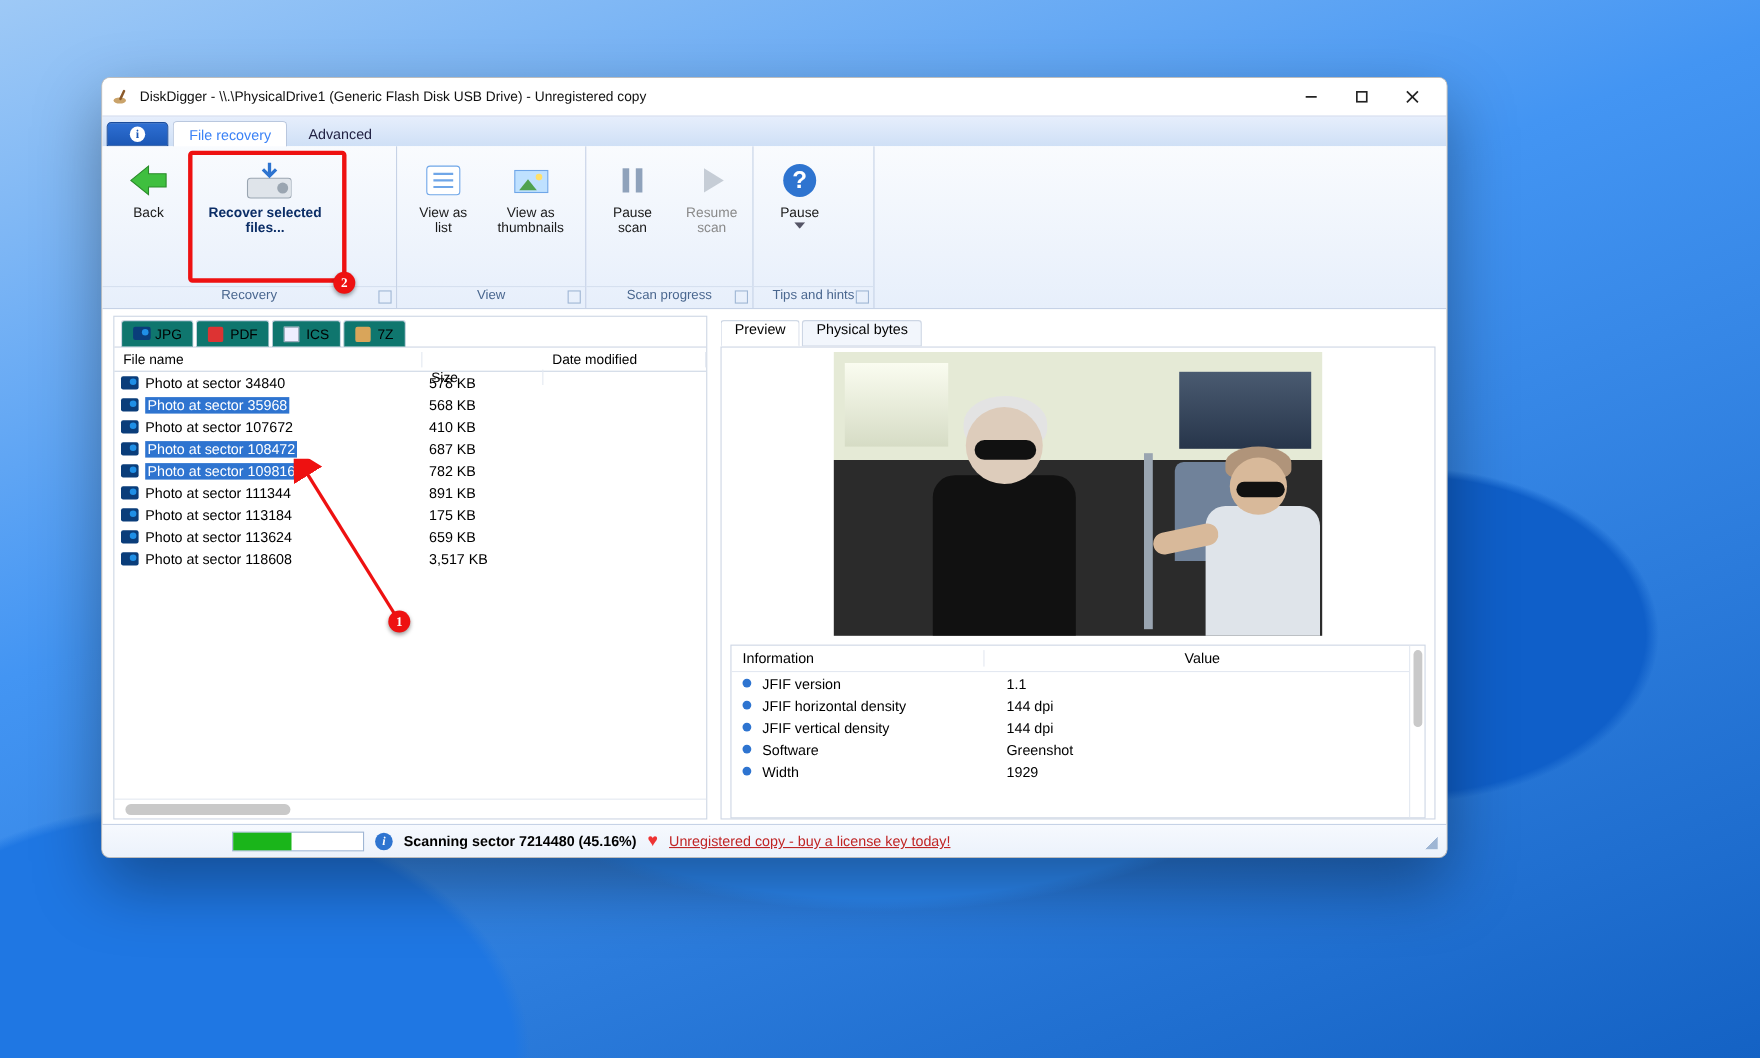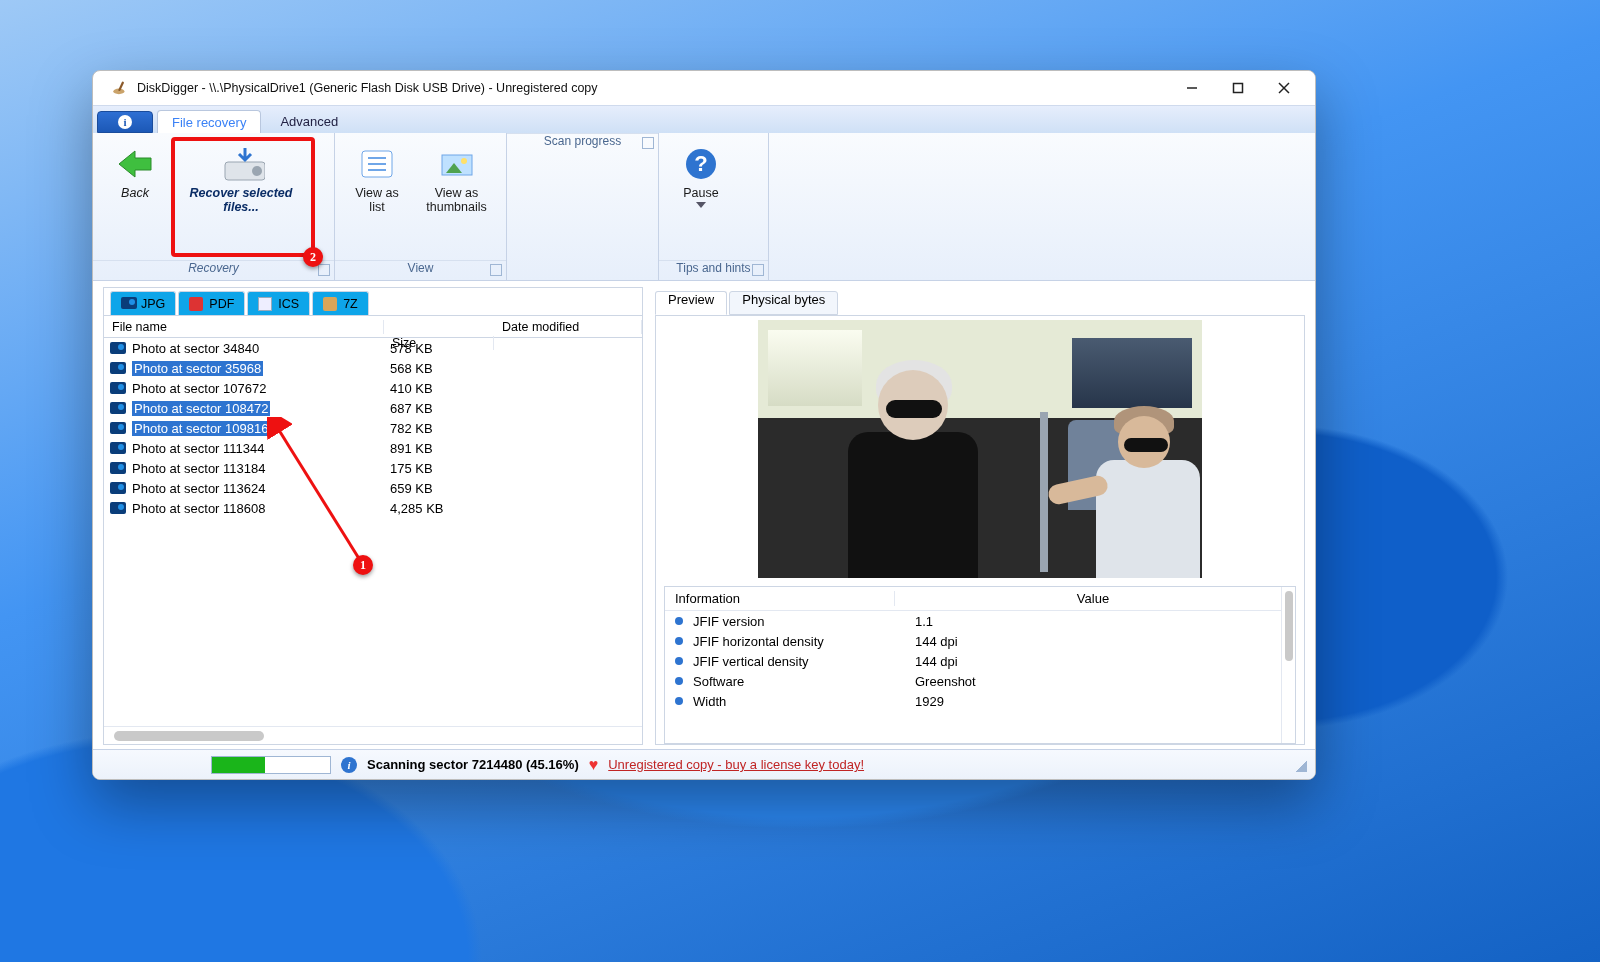--- a/index.html
+++ b/index.html
@@ -12,21 +12,21 @@
       linear-gradient(160deg, #9ec9f6 0%, #4395f3 40%, #1462c4 100%);
     display: flex; justify-content: center; align-items: center;
   }
   .window {
     position: absolute; left: 92px; top: 70px; width: 1224px; height: 710px;
     background: #fff; border: 1px solid #bdbdbd; border-radius: 8px;
     box-shadow: 0 24px 60px rgba(0,0,0,.35);
     display: flex; flex-direction: column; overflow: hidden;
   }
   
-  .titlebar { height: 34px; display: flex; align-items: center; padding: 0 8px; background: #fff; margin-left: 10px; }
+  .titlebar { height: 34px; display: flex; align-items: center; padding: 0 8px; background: #fff; }
   .titlebar .appicon { width: 18px; height: 18px; margin-right: 8px; }
   .titlebar .title { font-size: 12.5px; color: #111; }
   .titlebar .spacer { flex: 1; }
   .winbtn { width: 46px; height: 30px; display: flex; align-items: center; justify-content: center; color: #222; }
   
   .tabstrip { height: 28px; background: linear-gradient(#e6eefc,#cfe0f6); border-top: 1px solid #cfdaed; display: flex; align-items: flex-end; gap: 4px; padding-left: 4px; }
   .infoTab { width: 56px; height: 22px; border-radius: 4px 4px 0 0; background: linear-gradient(#2e6fd3,#1c58b6); border: 1px solid #1a4c9c; display:flex;align-items:center;justify-content:center; }
   .infoTab .i { width: 14px; height: 14px; border-radius: 50%; background:#fff; color:#1c58b6; font: bold 11px/14px "Segoe UI"; text-align:center; }
   .tab { height: 24px; padding: 0 14px; font-size: 13px; color: #3b82f6; display:flex; align-items:center; border:1px solid transparent; border-bottom:none; border-radius: 4px 4px 0 0; }
   .tab.active { background:#fff; border-color:#b9c7de; position:relative; top:1px; }
@@ -40,21 +40,21 @@
   .rbtn { width: auto; min-width: 72px; padding: 4px 8px; display:flex; flex-direction:column; align-items:center; justify-content:flex-start; gap:2px; font-size:12.5px; color:#1a1a1a; border:1px solid transparent; border-radius:3px; text-align:center; }
   .rbtn .big { width:48px; height:40px; display:flex; align-items:center; justify-content:center; }
   .rbtn.disabled { color:#8a8a8a; }
   .rbtn.highlight { color:#0b2d66; font-weight:600; }
   .redbox { position:absolute; border:4px solid #e11; border-radius:4px; pointer-events:none; }
   .badge { position:absolute; width:20px; height:20px; border-radius:50%; background:#e11; color:#fff; font: bold 12px/20px "Segoe UI"; text-align:center; box-shadow:0 2px 4px rgba(0,0,0,.4); }
   
   .content { flex:1; display:flex; gap:12px; padding:6px 10px 4px 10px; min-height:0; }
   .leftpane { flex: 0 0 540px; display:flex; flex-direction:column; border:1px solid #cdd6e4; background:#fff; }
   .typetabs { height:28px; display:flex; align-items:flex-end; gap:2px; padding-left:6px; border-bottom:1px solid #cdd6e4; }
-  .ttab { height:24px; padding:0 10px; display:flex; align-items:center; gap:6px; font-size:12.5px; border:1px solid #cdd6e4; border-bottom:none; background:#0ea5e9; border-radius:3px 3px 0 0; }
+  .ttab { height:24px; padding:0 10px; display:flex; align-items:center; gap:6px; font-size:12.5px; border:1px solid #cdd6e4; border-bottom:none; background:#0f766e; border-radius:3px 3px 0 0; }
   .ttab .ico { width:14px; height:14px; }
   .filehdr { height:22px; display:flex; align-items:center; border-bottom:1px solid #cdd6e4; font-size:12.5px; }
   .filehdr .col { padding:0 8px; border-right:1px solid #e3e8f1; }
   .fname { width: 280px; } .fsize { width: 110px; margin-top: 32px; } .fdate { flex:1; }
   .flist { flex:1; overflow:auto; font-size:13px; }
   .frow { height:20px; display:flex; align-items:center; }
   .frow .c1 { width:280px; padding-left:6px; display:flex; align-items:center; gap:6px; }
   .frow .c2 { width:110px; padding-left:6px; }
   .frow.sel .c1 .lbl { background:#2e74d0; color:#fff; padding:0 2px; }
   .camera { width:16px; height:12px; background:#0a3d7a; border-radius:2px; position:relative; }
@@ -142,21 +142,21 @@
     <div class="tab active">
         <span>File recovery</span>
       </div>
     <div class="tab inactive">
         <span>Advanced</span>
       </div>
   </div>
 
   <div class="ribbon" style="position:relative;">
 
-    <div class="rgroup" style="width:242px;font-style:italic;">
+    <div class="rgroup" style="width:268px;">
       <div class="ritems">
         <div class="rbtn">
           <div class="big">
               <svg width="40" height="34">
                 <polygon points="4,17 20,4 20,11 36,11 36,23 20,23 20,30" fill="#3fbf3f" stroke="#2a8a2a"></polygon>
               </svg>
             </div>
           <span>Back</span>
         </div>
         <div class="rbtn highlight" style="width:140px;justify-content:center;">
@@ -194,20 +194,39 @@
                 <circle cx="24" cy="12" r="3" fill="#ffe069"></circle>
               </svg>
             </div>
           <span>View as thumbnails</span>
         </div>
       </div>
       <div class="rlabel"><span>View</span><div class="rexp"></div></div>
     </div>
 
     <div class="rgroup" style="width:152px;">
+      <div class="ritems">
+        <div class="rbtn">
+          <div class="big">
+              <svg width="30" height="30">
+                <rect x="6" y="4" width="6" height="22" fill="#8fa2bb"></rect>
+                <rect x="18" y="4" width="6" height="22" fill="#8fa2bb"></rect>
+              </svg>
+            </div>
+          <span>Pause scan</span>
+        </div>
+        <div class="rbtn disabled">
+          <div class="big">
+              <svg width="30" height="30">
+                <polygon points="8,4 26,15 8,26" fill="#c6cdd6"></polygon>
+              </svg>
+            </div>
+          <span>Resume scan</span>
+        </div>
+      </div>
       <div class="rlabel"><span>Scan progress</span><div class="rexp"></div></div>
     </div>
 
     <div class="rgroup" style="width:110px;">
       <div class="ritems">
         <div class="rbtn">
           <div class="big">
               <svg width="34" height="34">
                 <circle cx="17" cy="17" r="15" fill="#2e74d0"></circle>
                 <text x="17" y="24" text-anchor="middle" font-size="22" font-weight="bold" fill="#fff">?</text>
@@ -307,21 +326,21 @@
               <span class="camera"></span>
               <span class="lbl">Photo at sector 113624</span>
             </div>
             <div class="c2">659 KB</div>
           </div>
           <div class="frow">
             <div class="c1">
               <span class="camera"></span>
               <span class="lbl">Photo at sector 118608</span>
             </div>
-            <div class="c2">4,285 KB</div>
+            <div class="c2">3,517 KB</div>
           </div>
         </div>
       <div class="hscroll">
           <div class="thumb"></div>
         </div>
     </div>
 
     <div class="rightpane">
       <div class="ptabs">
         <div class="ptab active"><span>Preview</span></div>

